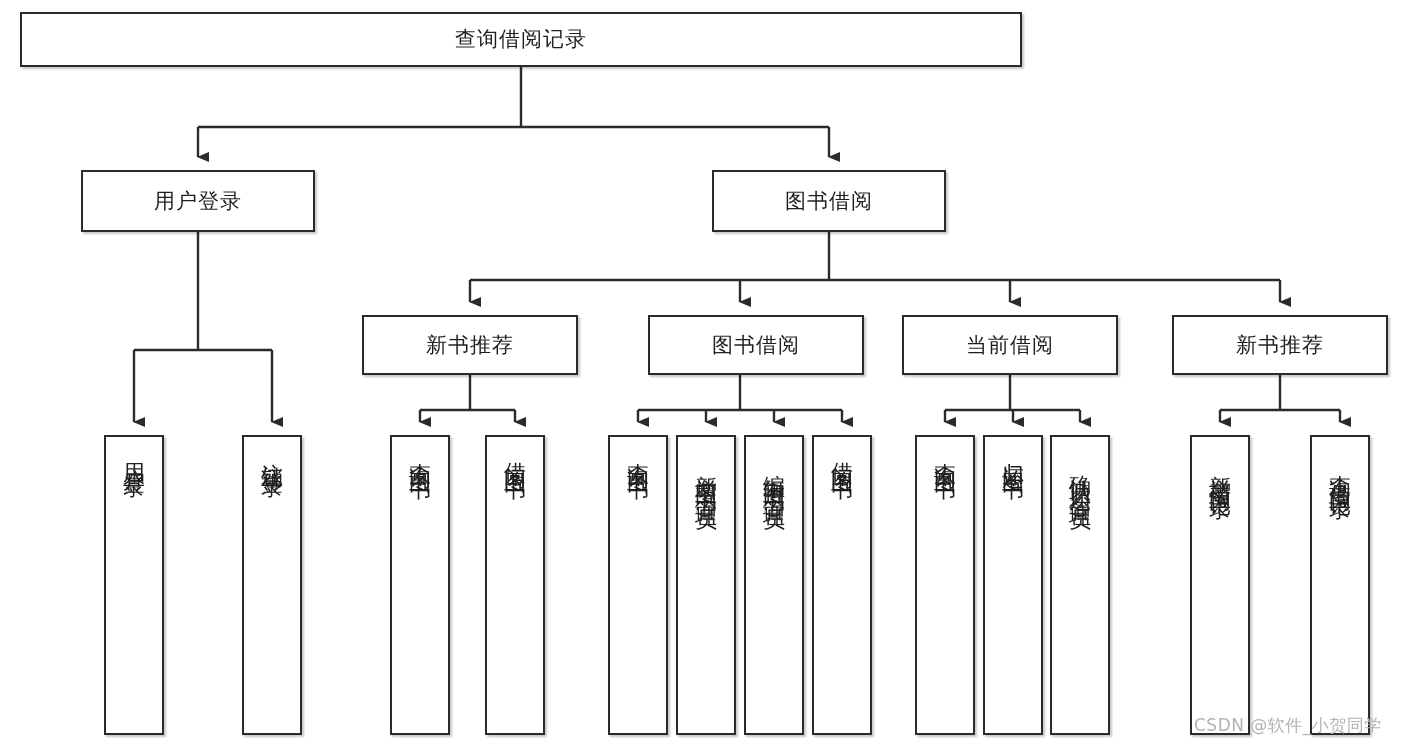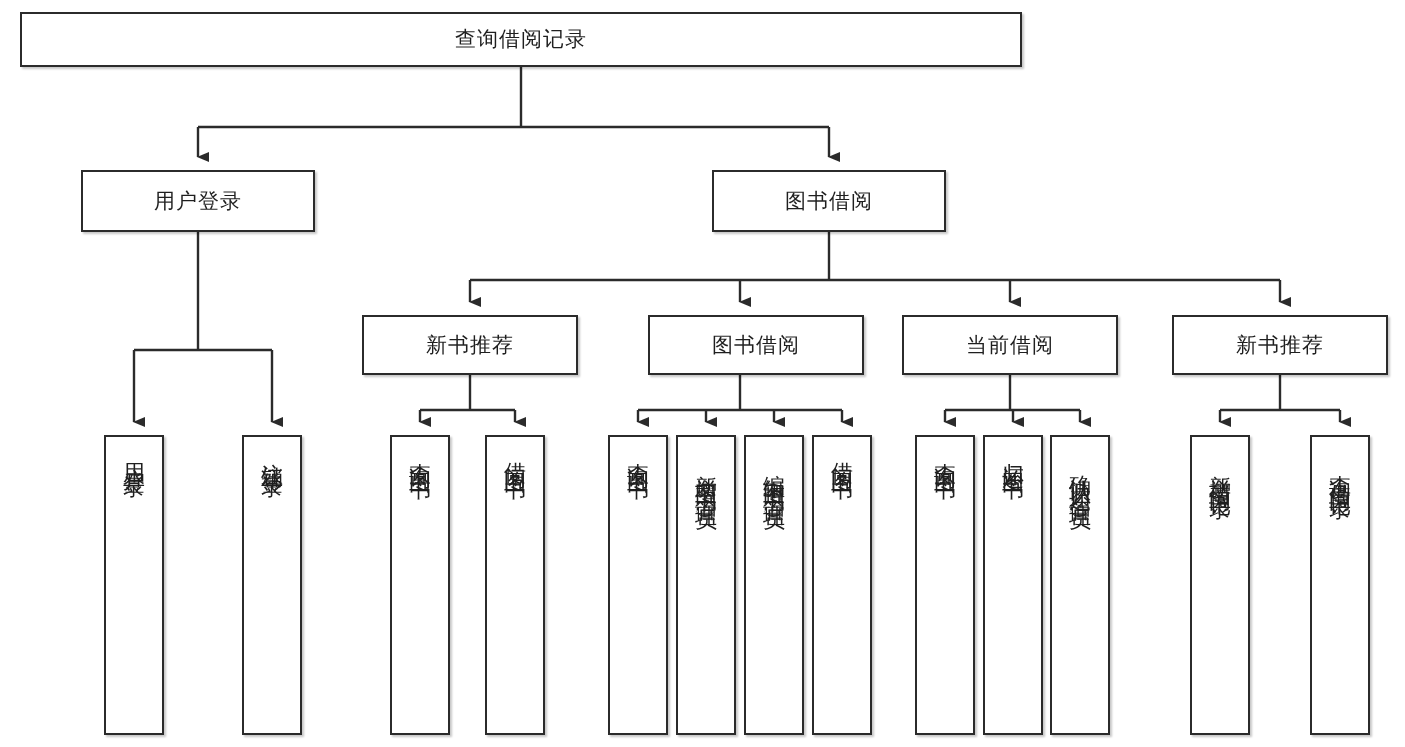--- a/index.html
+++ b/index.html
@@ -175,14 +175,15 @@
         <span class="lbl">确认归还（管理员）</span>
       </div>
       <div class="node vert pad" style="left: 1190px; top: 435px; width: 60px; height: 300px;">
         <span class="lbl">新增借阅记录</span>
       </div>
       <div class="node vert pad" style="left: 1310px; top: 435px; width: 60px; height: 300px;">
         <span class="lbl">查询借阅记录</span>
       </div>
     </div>
 
+  <div id="watermark">CSDN @软件_小贺同学</div>
 
 </div>
 
 </body></html>

